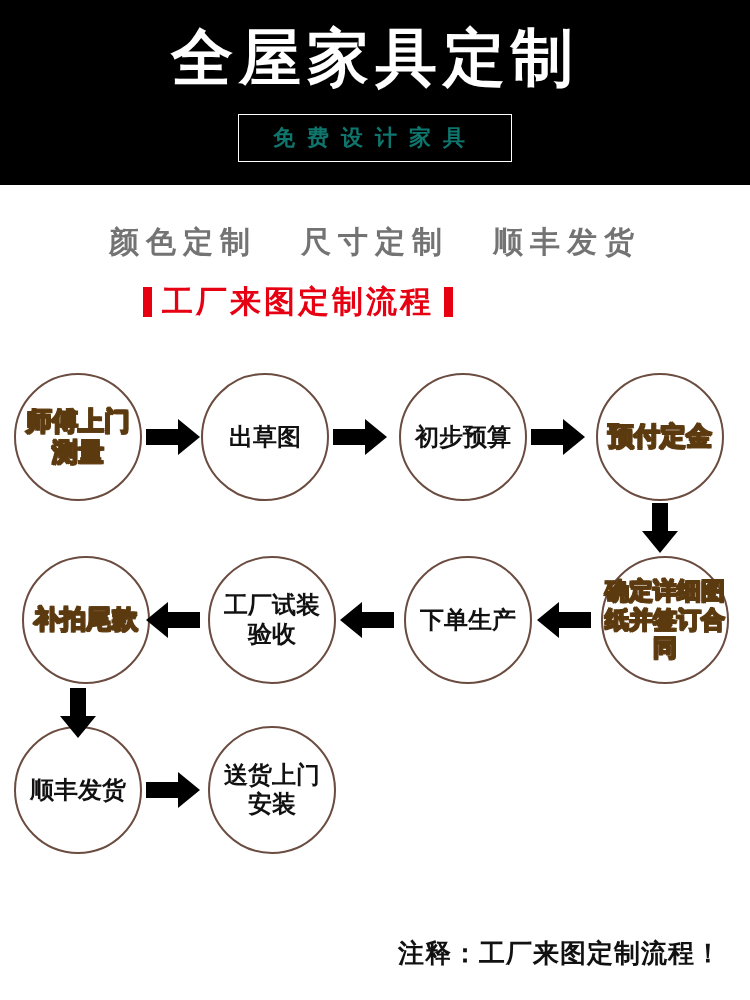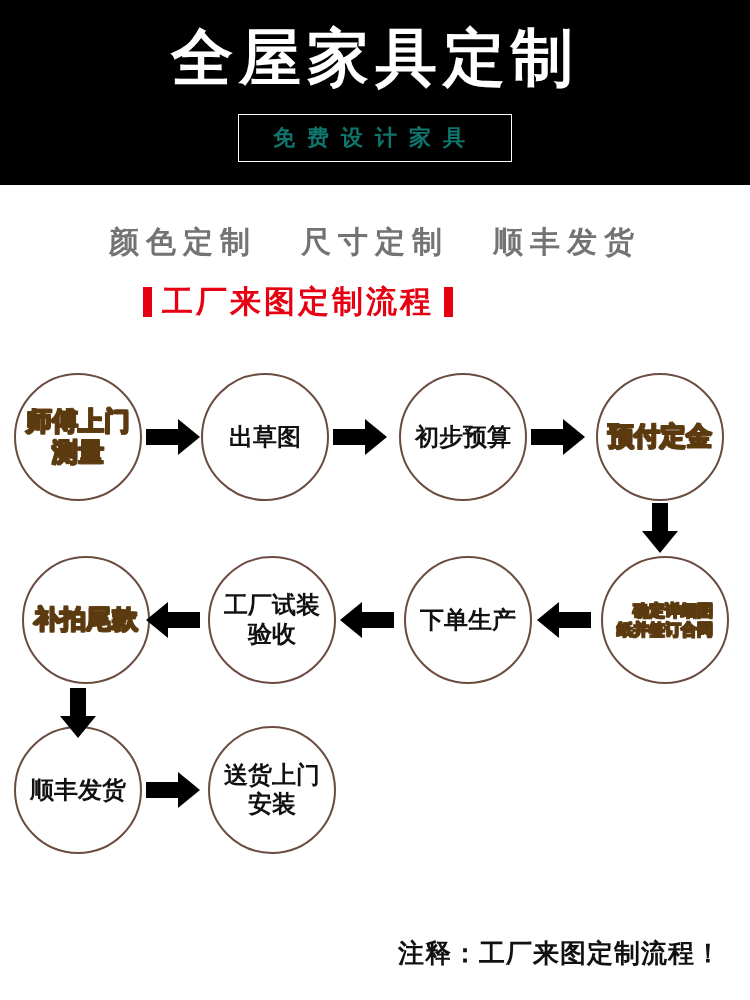--- a/index.html
+++ b/index.html
@@ -53,21 +53,21 @@
     white-space:pre-line;
     font-weight:900;color:#111;
     font-size:24px;line-height:1.2;
   }
   .circle.hl span{
     color:#f09f2e;
     -webkit-text-stroke:1.2px #5c3a10;
     text-shadow:1px 1px 0 #5c3a10,-1px 1px 0 #5c3a10,1px -1px 0 #5c3a10,-1px -1px 0 #5c3a10;
     font-size:26px;
   }
-  .circle.hl.small span{font-size:16px;text-align:right;}
+  .circle.hl.small span{font-size:24px;}
   
   .c0{left:14px;top:373px;}
   .c1{left:201px;top:373px;}
   .c2{left:399px;top:373px;text-align:center;}
   .c3{left:596px;top:373px;}
   .c4{left:601px;top:556px;}
   .c5{left:404px;top:556px;}
   .c6{left:208px;top:556px;}
   .c7{left:22px;top:556px;}
   .c8{left:14px;top:726px;}

